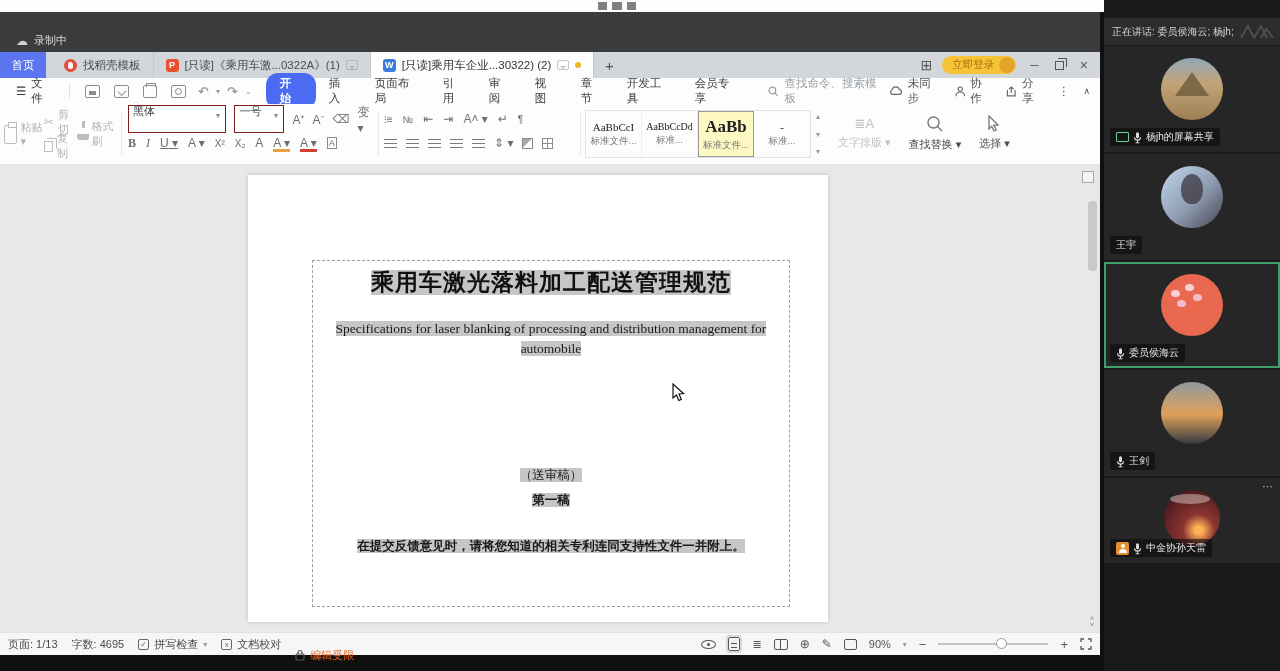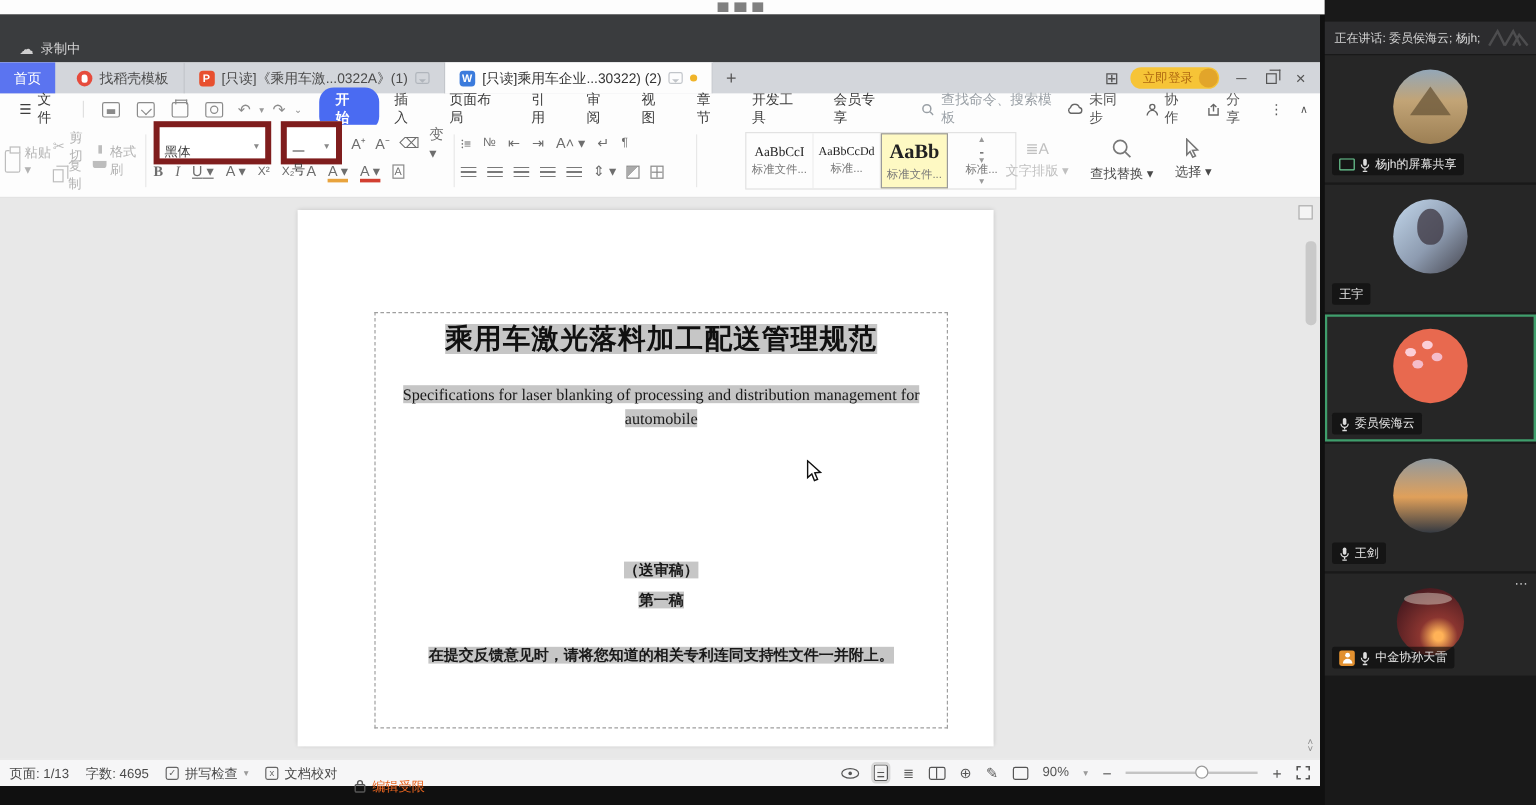--- a/index.html
+++ b/index.html
@@ -75,62 +75,62 @@
   .big-btn { display:inline-flex; flex-direction:row; align-items:center; justify-content:center; gap:3px; width:44px; height:56px; color:#b3b3b3; }
   .big-ico { width:17px; height:19px; border:1.4px solid #bdbdbd; border-radius:2px; position:relative; }
   .big-ico.paste::before { content:""; position:absolute; left:3px; top:-4px; width:7px; height:4px; border:1.2px solid #bdbdbd; background:#fdfdfd; }
   .big-ico.brush { border:none; border-bottom:6px solid #bdbdbd; width:14px; height:12px; border-radius:0 0 3px 3px; position:relative; }
   .big-ico.brush::before { content:""; position:absolute; left:5px; top:-7px; width:3px; height:7px; background:#bdbdbd; }
   .mini-row { display:flex; align-items:center; gap:4px; height:24px; color:#b3b3b3; }
   .scissor { font-size:12px; color:#bdbdbd; }
   .copy-ico { width:10px; height:11px; border:1.2px solid #bdbdbd; position:relative; }
   .copy-ico::before { content:""; position:absolute; left:2px; top:-4px; width:9px; height:10px; border:1.2px solid #bdbdbd; border-left:none; border-bottom:none; background:transparent; }
 
-  .combo { display:inline-flex; align-items:flex-start; justify-content:space-between; border:5px solid #7f1d1d;
+  .combo { display:inline-flex; align-items:flex-end; justify-content:space-between; border:1px solid #7f1d1d;
     height:19px; padding:13px 4px; color:#3f3f3f; background:#fff; }
   .combo .arr { font-size:7px; color:#8a8a8a; margin-left:4px; }
   .fx-row { display:flex; align-items:center; gap:8px; height:26px; padding-top:4px; }
   .fx-row2 { display:flex; align-items:center; gap:10px; height:26px; }
   .glyph { color:#6e6e6e; font-size:12px; }
   .glyph.b { font-weight:bold; font-family:"Liberation Serif",serif; }
   .glyph.i { font-style:italic; font-family:"Liberation Serif",serif; }
   .glyph.u { text-decoration:underline; }
   .fc { position:relative; }
   .fc::after { content:""; position:absolute; left:0; right:0; bottom:-2px; height:3px; background:#d23f31; }
   .hl { position:relative; }
   .hl::after { content:""; position:absolute; left:0; right:0; bottom:-2px; height:3px; background:#e8a33d; }
   .boxA { border:1px solid #8a8a8a; font-size:9px; padding:0 1px; color:#6e6e6e; }
 
   .align-ico { width:13px; height:9px; background:repeating-linear-gradient(#7a7a7a 0 1.3px, transparent 1.3px 3.8px); }
   .ico-shade { width:11px; height:11px; border:1px solid #8a8a8a; background:linear-gradient(135deg,#aaa 45%,transparent 45%); }
   .ico-borders { width:11px; height:11px; border:1px solid #8a8a8a;
     background:linear-gradient(#8a8a8a 0 0) center/100% 1px no-repeat, linear-gradient(#8a8a8a 0 0) center/1px 100% no-repeat; }
 
-  .styles-box { position:absolute; left:585px; top:6px; width:226px; height:48px; border:1px solid #e2e2e2; display:flex;margin-left:36px; }
+  .styles-box { position:absolute; left:585px; top:6px; width:226px; height:48px; border:1px solid #e2e2e2; display:flex; }
   .style-cell { width:56px; border-right:1px solid #eee; display:flex; flex-direction:column; align-items:center; justify-content:center; gap:2px; }
   .style-cell .sample { font-family:"Liberation Serif",serif; font-size:11px; color:#222; white-space:nowrap; }
   .style-cell.sel { border:1px solid #9a9a9a; background:#fef9c3; }
   .style-cell.sel .sample { font-size:17px; font-weight:bold; }
   .style-cell .slabel { font-size:9.5px; color:#777; }
   .gal-arrows { position:absolute; left:813px; top:6px; width:10px; height:48px; display:flex; flex-direction:column;
     justify-content:space-between; align-items:center; font-size:7px; color:#9a9a9a; padding:3px 0; }
   .tool-col { display:inline-flex; flex-direction:column; align-items:center; justify-content:center; gap:4px; height:58px; font-size:11px; }
   .muted { color:#c0c0c0; }
   .dark { color:#4a4a4a; }
 
   
   .doc-area { position:absolute; left:0; top:153px; width:1100px; height:467px; background:#e8e8e8; overflow:hidden; }
   .page { position:absolute; left:248px; top:10px; width:580px; height:447px; background:#fff; box-shadow:0 0 4px rgba(0,0,0,.18); }
   .dashed-box { position:absolute; left:64px; top:85px; width:478px; height:347px; border:1px dashed #9f9f9f; }
   .hl-sel { background:#c6c6c6; }
   .doc-title { position:absolute; top:6px; left:0; right:0; text-align:center; font-size:23px; font-weight:bold; color:#101010;
     font-family:"Liberation Serif",serif; letter-spacing:1px; }
   .doc-sub { position:absolute; top:58px; left:10px; right:10px; text-align:center; font-size:13.5px; line-height:1.45;
     font-family:"Liberation Serif",serif; color:#1a1a1a; }
-  .doc-draft { position:absolute; top:206px; left:0; right:0; text-align:center; font-size:12.5px; color:#1a1a1a;font-weight:bold; }
+  .doc-draft { position:absolute; top:206px; left:0; right:0; text-align:center; font-size:12.5px; color:#1a1a1a; }
   .doc-edition { position:absolute; top:231px; left:0; right:0; text-align:center; font-size:12.5px; font-weight:bold; color:#1a1a1a; }
   .doc-notice { position:absolute; top:277px; left:0; right:0; text-align:center; font-size:12.5px; font-weight:bold; color:#1a1a1a; }
   .ruler-toggle { position:absolute; right:6px; top:6px; width:12px; height:12px; border:1px solid #aaa; background:#f4f4f4; }
   .vscroll { position:absolute; right:3px; top:24px; width:9px; height:420px; }
   .vthumb { position:absolute; left:0; top:12px; width:9px; height:70px; background:#c9c9c9; border-radius:4px; }
   .vchevrons { position:absolute; right:3px; bottom:4px; width:10px; color:#8a8a8a; font-size:8px; line-height:6px; text-align:center; }
   .mouse-cursor { position:absolute; left:672px; top:218px; }
 
   
   .statusbar { position:absolute; left:0; top:620px; width:1100px; height:23px; background:#f6f6f7; border-top:1px solid #e2e2e2;

